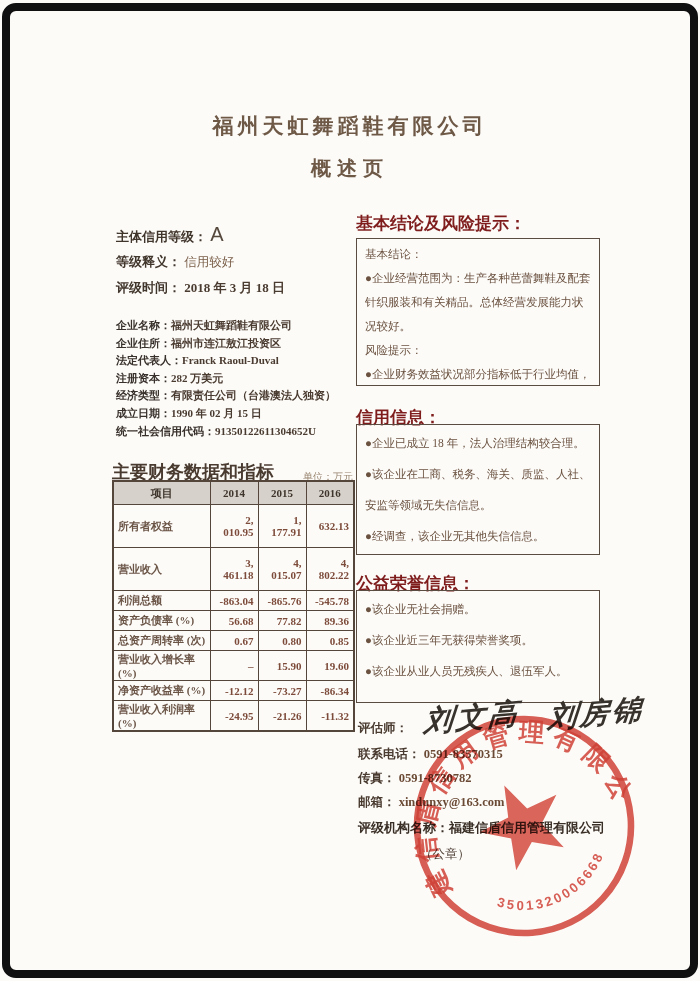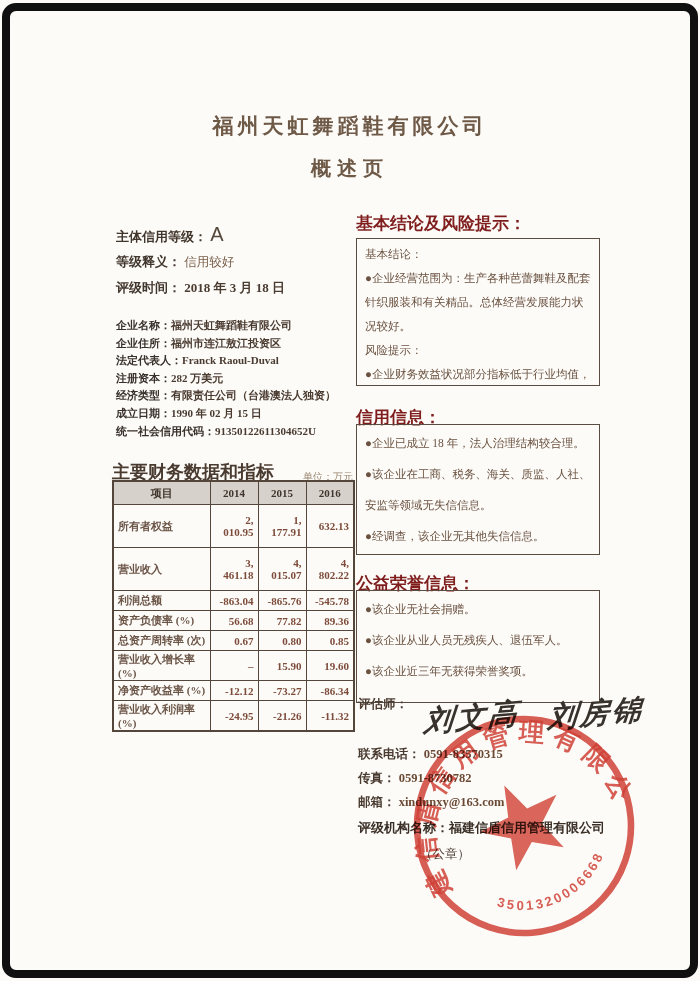--- a/index.html
+++ b/index.html
@@ -185,25 +185,25 @@
   <div class="abs rhead" style="top:406px;">信用信息：</div>
   <div class="abs rbox box2">
     <p>●企业已成立 18 年，法人治理结构较合理。</p>
     <p>●该企业在工商、税务、海关、质监、人社、安监等领域无失信信息。</p>
     <p>●经调查，该企业无其他失信信息。</p>
   </div>
 
   <div class="abs rhead" style="top:572px;">公益荣誉信息：</div>
   <div class="abs rbox box3">
     <p>●该企业无社会捐赠。</p>
+    <p>●该企业近三年无获得荣誉奖项。</p>
     <p>●该企业从业人员无残疾人、退伍军人。</p>
-    <p>●该企业近三年无获得荣誉奖项。</p>
-  </div>
-
-  <div class="abs contact" style="top:696px;">
+  </div>
+
+  <div class="abs contact" style="top:720px;">
     <span class="lbl">评估师：</span>
   </div>
   <div class="sig" style="left:424px;top:698px;">刘文高</div>
   <div class="sig" style="left:548px;top:694px;">刘房锦</div>
 
   <div class="abs contact" style="top:746px;">
     <span class="lbl">联系电话：</span>
     <span class="val">0591-83570315</span>
   </div>
   <div class="abs contact" style="top:770px;">

